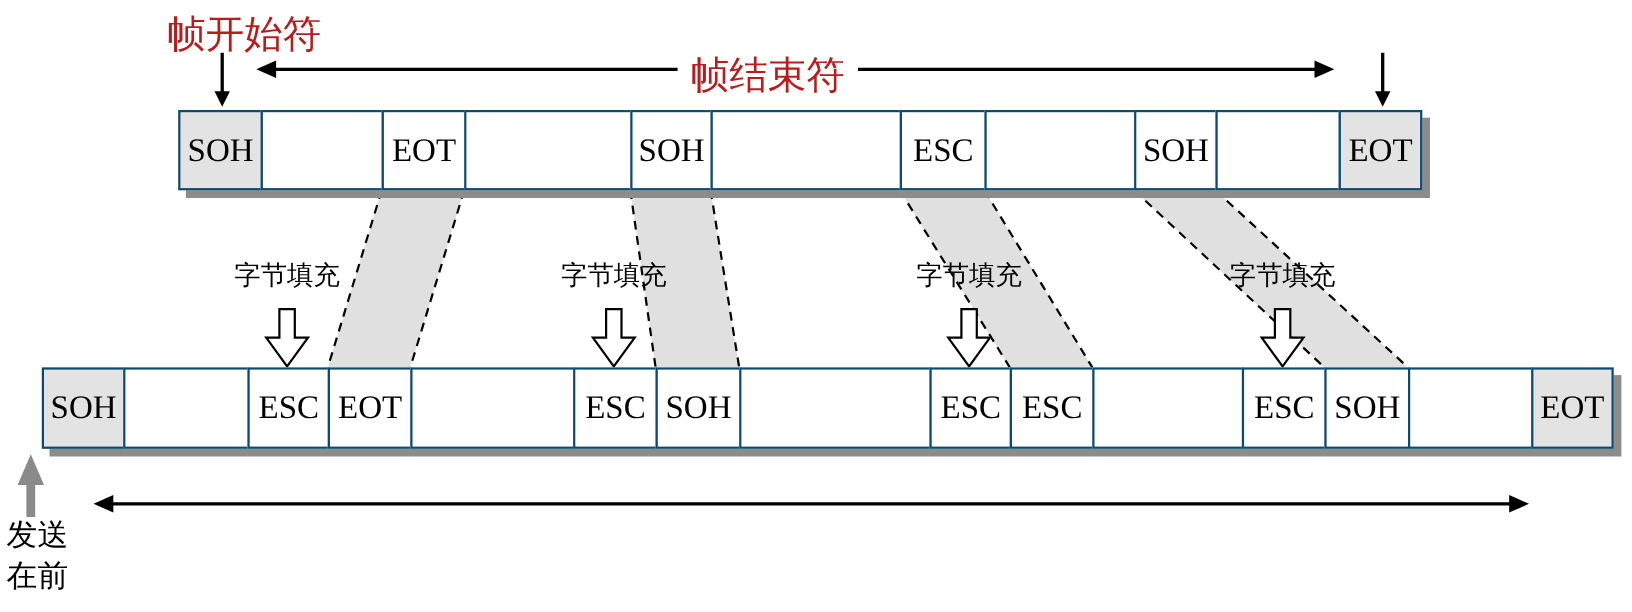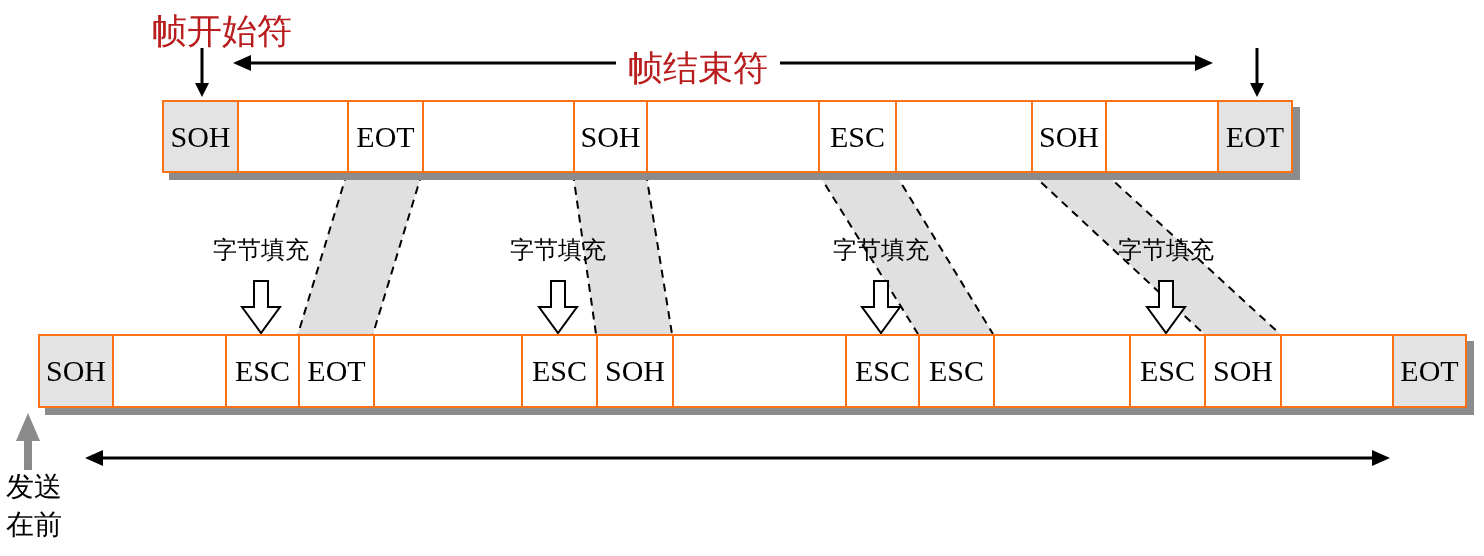--- a/index.html
+++ b/index.html
@@ -8,21 +8,21 @@
     width:1484px;height:556px;
     background:#ffffff;
     font-family:"Liberation Serif","DejaVu Serif",serif;
     overflow:hidden;
   }
   #art{position:absolute;left:0;top:0;}
   .shadow{position:absolute;background:#8c8c8c;}
   .cell{
     position:absolute;
     box-sizing:border-box;
-    border:2px solid #f97316;
+    border:2px solid #0c4a6e;
     background:#ffffff;
     display:flex;align-items:center;justify-content:center;
     font-size:30px;color:#000;
     letter-spacing:0px;
   }
   .cell.shaded{background:#e3e3e3;}
   .lbl{
     position:absolute;
     font-size:35px;color:#b91c1c;white-space:nowrap;
     transform:translateX(-50%);

